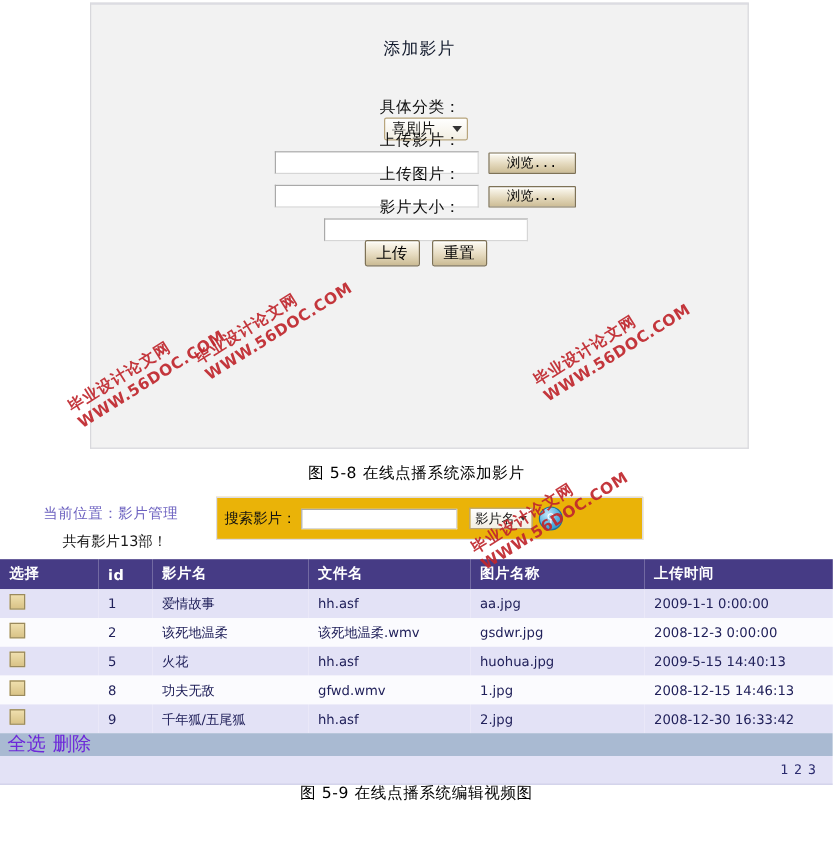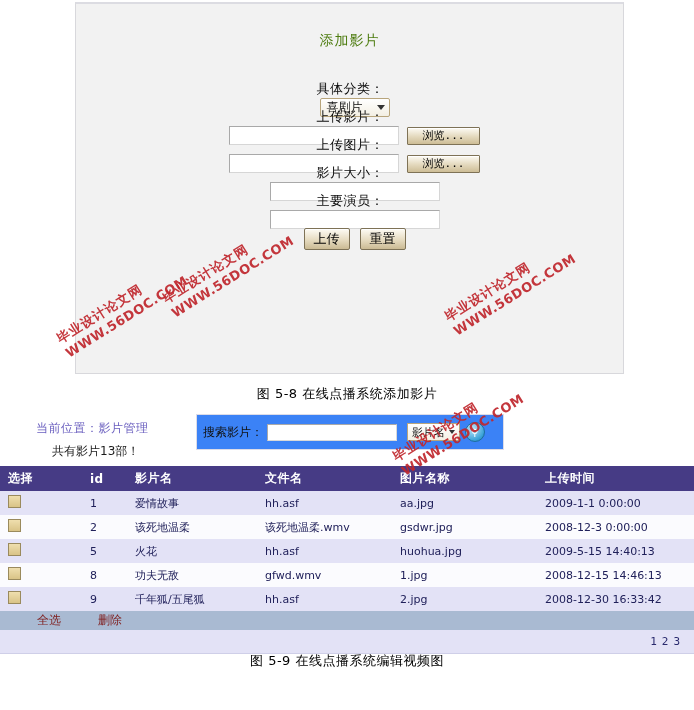--- a/index.html
+++ b/index.html
@@ -11,21 +11,21 @@
     overflow: hidden;
   }
   .page { position: relative; width: 694px; height: 710px; background:#fff; }
 
   
   .form-panel{
     position:absolute; left:75px; top:2px; width:549px; height:372px;
     background:#f2f2f2; border:1px solid #d8d8dc; border-top:2px solid #dcdce2;
   }
   .form-title{
-    text-align:center; font-size:14px; color:#4d7c0f; padding-top:28px;
+    text-align:center; font-size:14px; color:#0f172a; padding-top:28px;
     letter-spacing:1px; font-family:"DejaVu Sans", sans-serif;
   }
   .form-rows{ margin-top:30px; padding-left:10px; }
   .frow{ display:flex; align-items:center; height:28px;flex-direction:column; }
   .flabel{
     width:92px; text-align:left; padding-left:8px;
     font-size:13px; color:#0a0a0a; font-family:"DejaVu Sans", sans-serif;
     letter-spacing:0.5px; white-space:nowrap;
   }
   .fctl{ display:flex; align-items:center; }
@@ -95,22 +95,22 @@
   .list-top{ position:relative; height:52px;padding-left:32px; }
   .crumb{
     position:absolute; left:36px; top:6px; font-size:12px;
     color:#6a5fbf; font-family:"DejaVu Sans", sans-serif; letter-spacing:0.5px;
   }
   .count{
     position:absolute; left:52px; top:29px; font-size:12px;
     color:#1a1a1a; font-family:"DejaVu Sans", sans-serif;
   }
   .searchbox{
-    position:absolute; left:196px; top:0px; width:308px; height:36px;
-    background:#3b82f6; border:1px solid #dcdce8;
+    position:absolute; left:180px; top:0px; width:356px; height:36px;
+    background:#eab308; border:1px solid #dcdce8;
     display:flex; align-items:center; padding:0 6px;
   }
   .slabel{ font-size:12px; color:#111; font-family:"DejaVu Sans", sans-serif; }
   .sinput{
     width:130px; height:17px; margin-left:4px; background:#fff;
     border:1px solid #a9a9a9; border-right-color:#d9d9d9; border-bottom-color:#d9d9d9;
   }
   .ssel{
     margin-left:10px; height:18px; padding:0 4px;
     display:inline-flex; align-items:center;
@@ -148,21 +148,21 @@
   .cbox{
     display:inline-block; width:13px; height:13px;
     background:linear-gradient(#efdfae,#d9c387);
     border:1px solid #9a8a5d;
   }
   .footbar{
     background:#a9bad2; height:19px; display:flex; align-items:center;
     padding-left:6px; gap:6px;
   }
   .footbar span{
-    font-size:12px; color:#7f1d1d; font-family:"DejaVu Sans", sans-serif;margin-left:31px;
+    font-size:16px; color:#6d28d9; font-family:"DejaVu Sans", sans-serif;
   }
   .pager{
     background:#e3e2f6; height:24px; display:flex; align-items:center;
     justify-content:flex-end; padding-right:14px; gap:5px;
     border-bottom:1px solid #cfcfe8;
   }
   .pager span{
     font-size:11px; color:#2a2a6e; font-family:"DejaVu Sans Mono", monospace;
   }
 
@@ -212,26 +212,20 @@
         </div>
       </div>
 
       <div class="frow">
         <div class="flabel">影片大小：</div>
         <div class="fctl">
           <input class="tin" value="" style="">
         </div>
       </div>
 
-      <div class="frow">
-        <div class="flabel">主要演员：</div>
-        <div class="fctl">
-          <input class="tin" value="" style="">
-        </div>
-      </div>
 
 
       <div class="btn-row">
         <div class="bigbtn">上传</div>
         <div class="bigbtn">重置</div>
       </div>
 
     </div>
   </div>
 

